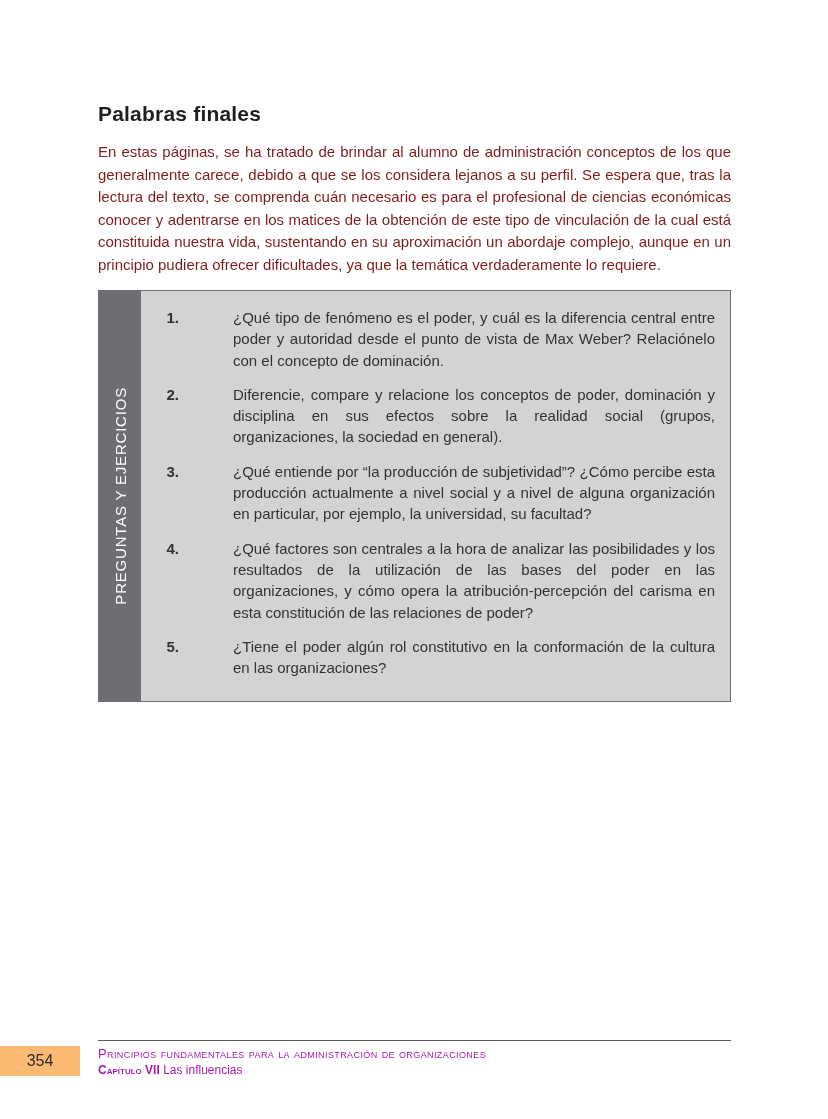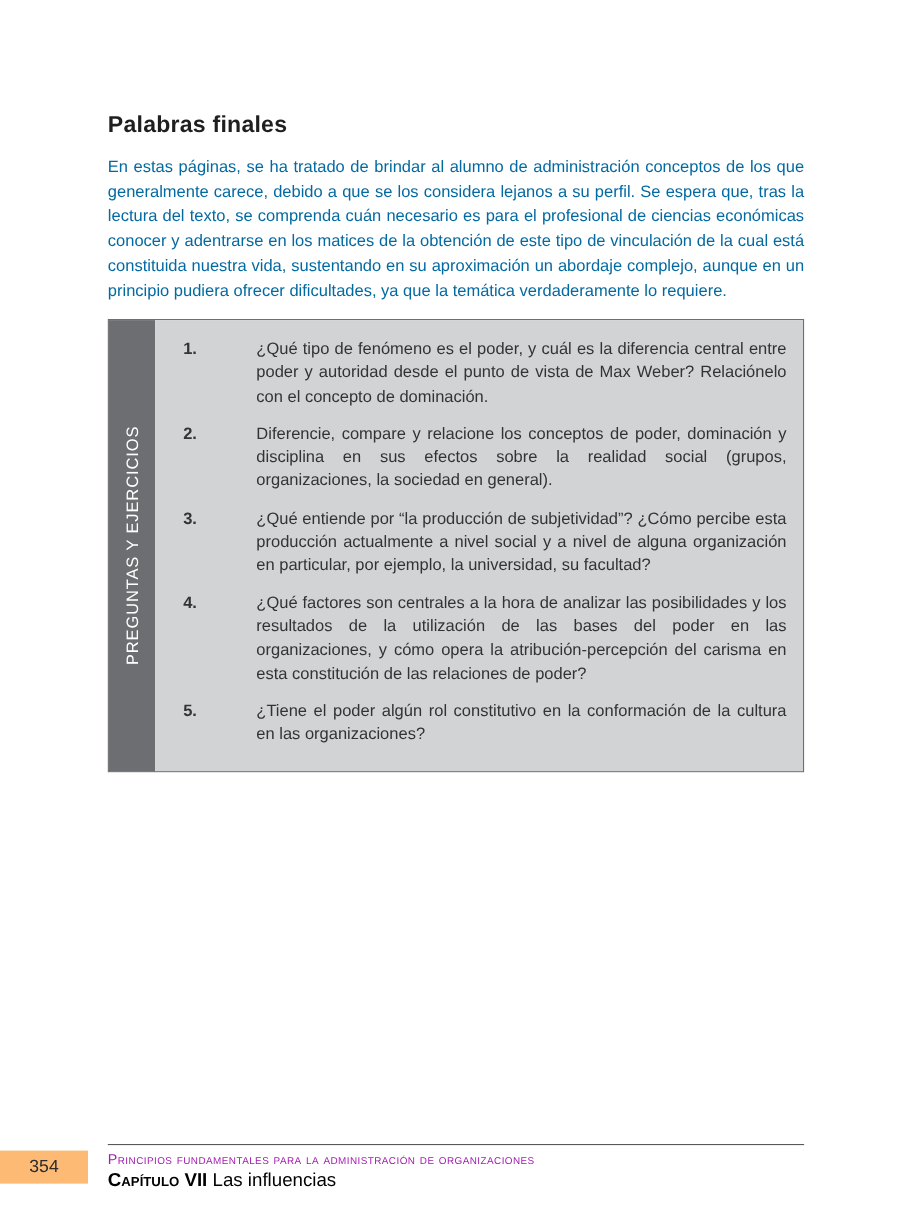--- a/index.html
+++ b/index.html
@@ -26,21 +26,21 @@
     font-size: 21px;
     font-weight: bold;
     color: #1f1f1f;
     margin-bottom: 15px;
     letter-spacing: 0.2px;
   }
   .body-par {
     font-size: 15px;
     line-height: 1.5;
     text-align: justify;
-    color: #0369a1;
+    color: #7f1d1d;
     margin-bottom: 12px;
   }
   
   .questions-box {
     display: flex;
     margin-top: 14px;
     border: 1px solid #6d6e71;
   }
   .q-sidebar {
     width: 42px;
@@ -111,22 +111,22 @@
     color: #4d4d4f;
   }
   .footer-book-title {
     font-variant: small-caps;
     font-size: 13px;
     letter-spacing: 0.4px;
     color: #a21caf;
     margin-bottom: 2px;
   }
   .footer-chapter {
-    font-size: 17px;
-    color: #000000;
+    font-size: 12px;
+    color: #a21caf;
   }
   .footer-chapter .chapter-label {
     font-variant: small-caps;
     font-weight: bold;
   }
 </style>
 </head>
 <body>
 
 <div class="page">

